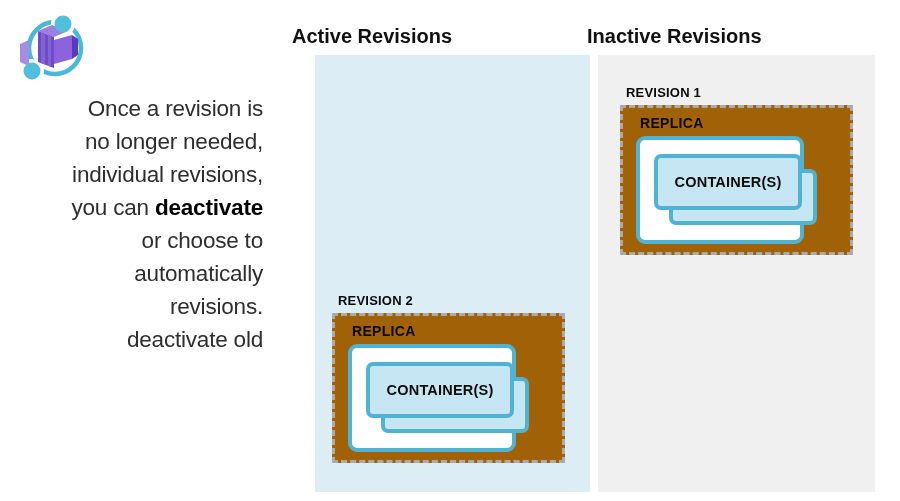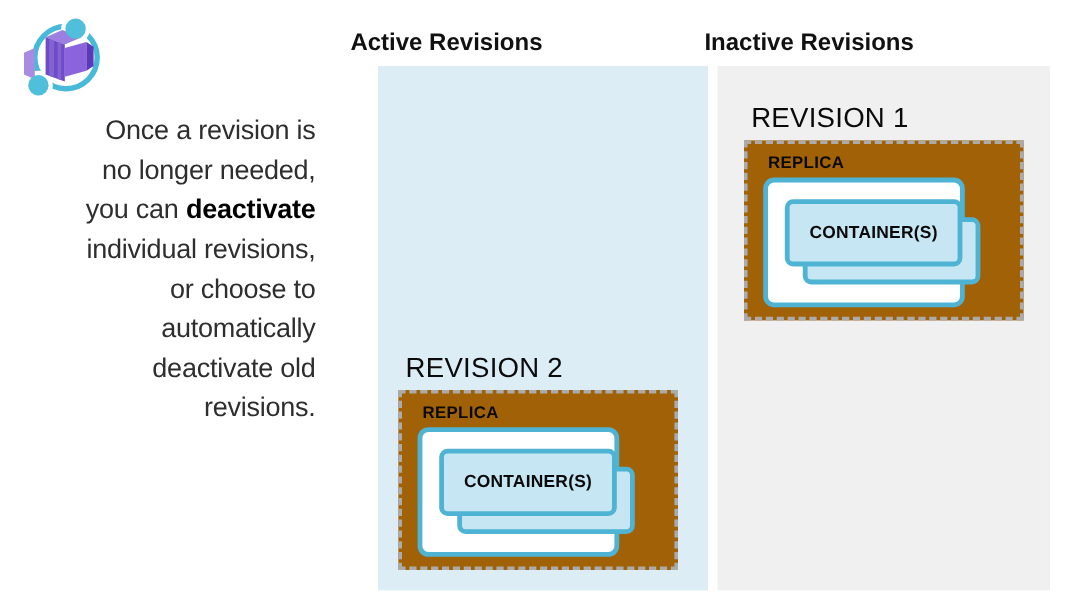--- a/index.html
+++ b/index.html
@@ -21,21 +21,21 @@
 
   
   .panel { position:absolute; top:55px; height:437px; }
   .panel.active   { left:315px; width:275px; background:#DCEDF6; }
   .panel.inactive { left:598px; width:277px; background:#F0F0F0; }
 
   
   .revision { position:absolute; }
   .revision.rev2 { left:332px; top:293px; }
   .revision.rev1 { left:620px; top:85px; }
-  .rev-label { font-size:23px; font-weight:normal; color:#0a0a0a; margin:0 0 5px 6px; letter-spacing:0.2px; }
+  .rev-label { font-size:13px; font-weight:bold; color:#0a0a0a; margin:0 0 5px 6px; letter-spacing:0.2px; }
   .rev-box { position:relative; width:233px; height:150px; box-sizing:border-box;
              border:3px dashed #ABABAB; border-radius:0; background:#a16207; }
   .replica-label { position:absolute; left:17px; top:7px; font-size:14px; font-weight:bold;
                    color:#0a0a0a; letter-spacing:0.3px; }
   .replica-box { position:absolute; left:13px; top:28px; width:168px; height:108px; box-sizing:border-box;
                  background:#ffffff; border:4px solid #4FB3D4; border-radius:9px; }
   .card { position:absolute; width:148px; height:56px; box-sizing:border-box;
           background:#C5E6F2; border:4px solid #4FB3D4; border-radius:7px; }
   .card.back  { left:29px; top:29px; }
   .card.front { left:14px; top:14px; display:flex; align-items:center; justify-content:center;
@@ -59,26 +59,26 @@
     <polygon points="44,38 62,33 62,57 44,62" fill="#8A63DD"></polygon>
     <polygon points="62,33 68,37 68,53 62,57" fill="#5D38B8"></polygon>
 
     <circle cx="53" cy="22" r="8.5" fill="#4FBFDC"></circle>
     <circle cx="22" cy="69" r="8.5" fill="#4FBFDC"></circle>
   </svg>
 
   <div class="intro">
     <div class="line">Once a revision is</div>
     <div class="line">no longer needed,</div>
+    <div class="line">individual revisions,</div>
     <div class="line"><span>you can </span><b>deactivate</b></div>
-    <div class="line">individual revisions,</div>
     <div class="line">or choose to</div>
     <div class="line">automatically</div>
+    <div class="line">revisions.</div>
     <div class="line">deactivate old</div>
-    <div class="line">revisions.</div>
   </div>
 
   <div class="col-title active">Active Revisions</div>
   <div class="col-title inactive">Inactive Revisions</div>
 
   <div class="panel active"></div>
   <div class="panel inactive"></div>
 
   <div class="revision rev2">
     <div class="rev-label">REVISION 2</div>

